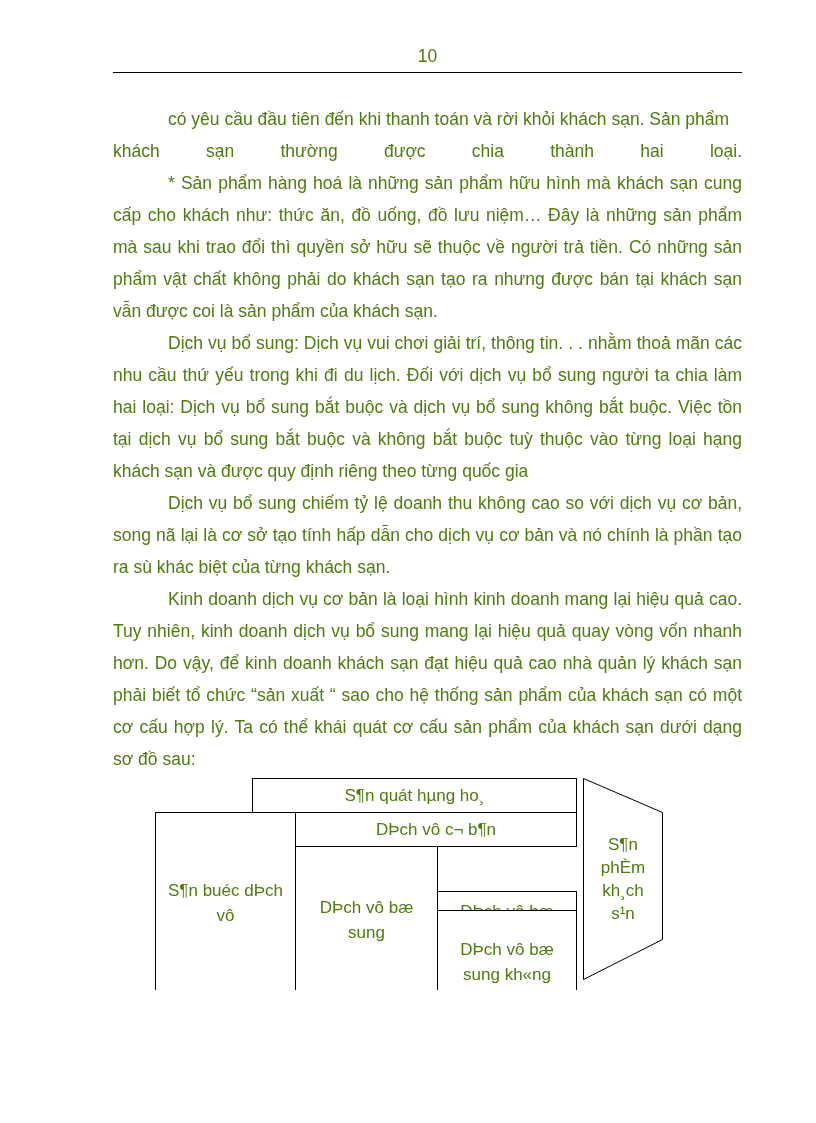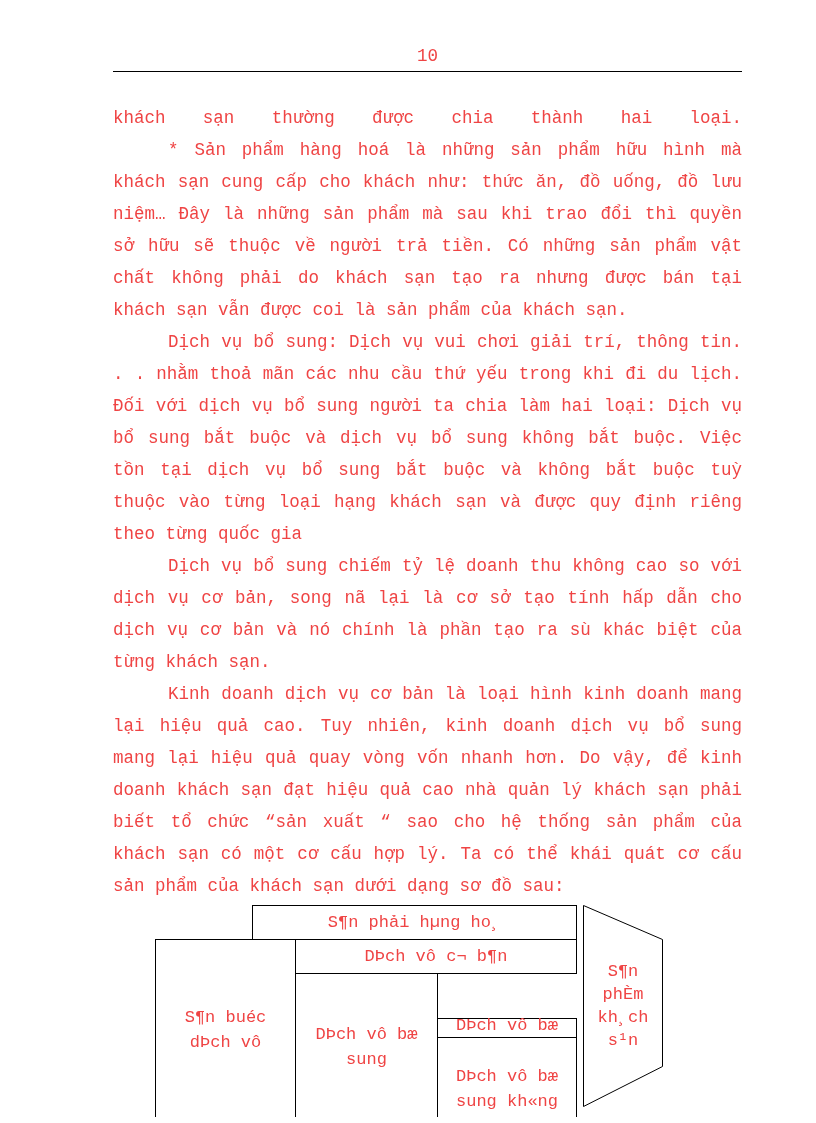--- a/index.html
+++ b/index.html
@@ -1,19 +1,19 @@
 <!DOCTYPE html>
 <html><head>
 <meta charset="utf-8">
 <style>
   * { margin: 0; padding: 0; box-sizing: border-box; }
   html, body { background: #ffffff; }
   .page {
-    width: 816px; height: 1123px; margin: 0 auto; background: #ffffff; color: #ef4444;
-    font-family: Liberation Mono, monospace;
+    width: 816px; height: 1123px; margin: 0 auto; background: #ffffff; color: #4d7c0f;
+    font-family: Liberation Sans, sans-serif;
     overflow: hidden; position: relative;
   }
   .header {
     margin: 0 74px 0 113px; padding-top: 46px; padding-bottom: 5px;
     border-bottom: 1px solid #000; text-align: center; font-size: 17.5px;
   }
   .content {
     padding: 30px 74px 0 113px;
     font-size: 17.5px; line-height: 32px;
   }
@@ -48,28 +48,29 @@
 </head>
 <body>
 
 <div class="page">
 
   <div class="header">
     <span>10</span>
   </div>
 
   <div class="content">
+    <p class="indent">có yêu cầu đầu tiên đến khi thanh toán và rời khỏi khách sạn. Sản phẩm</p>
     <p class="stretch">khách sạn thường được chia thành hai loại.</p>
     <p class="indent">* Sản phẩm hàng hoá là những sản phẩm hữu hình mà khách sạn cung cấp cho khách như: thức ăn, đồ uống, đồ lưu niệm… Đây là những sản phẩm mà sau khi trao đổi thì quyền sở hữu sẽ thuộc về người trả tiền. Có những sản phẩm vật chất không phải do khách sạn tạo ra nhưng được bán tại khách sạn vẫn được coi là sản phẩm của khách sạn.</p>
     <p class="indent">Dịch vụ bổ sung: Dịch vụ vui chơi giải trí, thông tin. . . nhằm thoả mãn các nhu cầu thứ yếu trong khi đi du lịch. Đối với dịch vụ bổ sung người ta chia làm hai loại: Dịch vụ bổ sung bắt buộc và dịch vụ bổ sung không bắt buộc. Việc tồn tại dịch vụ bổ sung bắt buộc và không bắt buộc tuỳ thuộc vào từng loại hạng khách sạn và được quy định riêng theo từng quốc gia</p>
     <p class="indent">Dịch vụ bổ sung chiếm tỷ lệ doanh thu không cao so với dịch vụ cơ bản, song nã lại là cơ sở tạo tính hấp dẫn cho dịch vụ cơ bản và nó chính là phần tạo ra sù khác biệt của từng khách sạn.</p>
     <p class="indent">Kinh doanh dịch vụ cơ bản là loại hình kinh doanh mang lại hiệu quả cao. Tuy nhiên, kinh doanh dịch vụ bổ sung mang lại hiệu quả quay vòng vốn nhanh hơn. Do vậy, để kinh doanh khách sạn đạt hiệu quả cao nhà quản lý khách sạn phải biết tổ chức “sản xuất “ sao cho hệ thống sản phẩm của khách sạn có một cơ cấu hợp lý. Ta có thể khái quát cơ cấu sản phẩm của khách sạn dưới dạng sơ đồ sau:</p>
 
     <div class="diagram">
-      <div class="cell" id="cell-goods">S¶n phải hµng ho¸</div>
+      <div class="cell" id="cell-goods">S¶n quát hµng ho¸</div>
 
       <div class="cell" id="cell-service">S¶n buéc dÞch vô</div>
 
       <div class="cell" id="cell-supp">DÞch vô bæ sung</div>
 
       <div class="cell" id="cell-basic">DÞch vô c¬ b¶n</div>
 
       <div class="cell" id="cell-comp">DÞch vô bæ sung b¾t buéc</div>
 
       <div class="cell" id="cell-noncomp">DÞch vô bæ sung kh«ng b¾t buéc</div>

